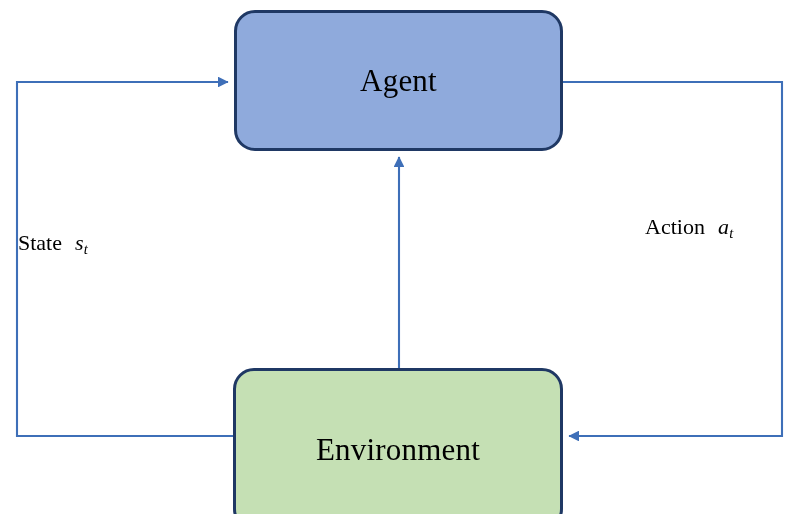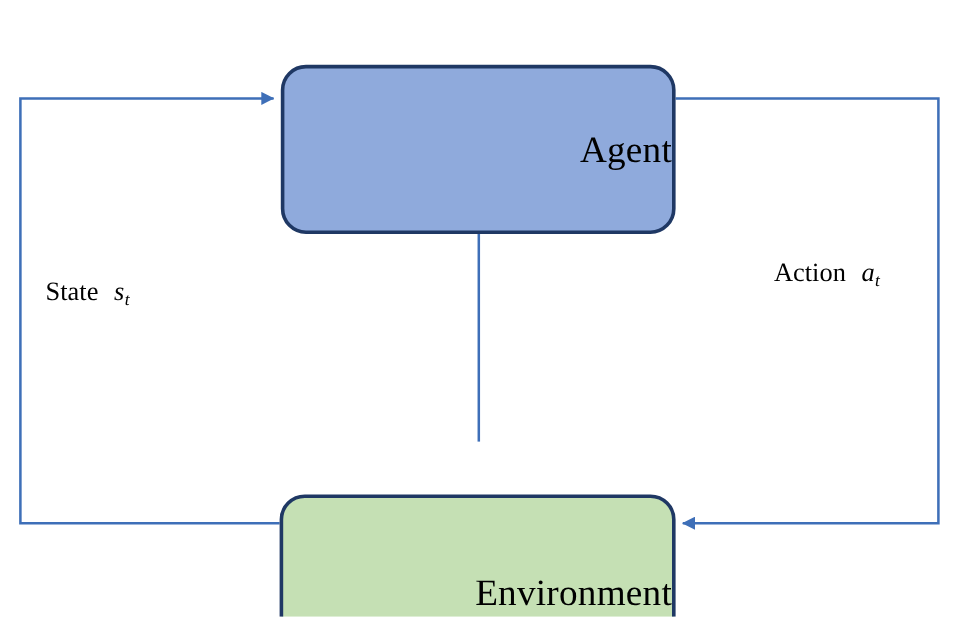--- a/index.html
+++ b/index.html
@@ -26,22 +26,21 @@
     height: 514px;
     pointer-events: none;
   }
   .node {
     position: absolute;
     box-sizing: border-box;
     border: 3px solid #1F3864;
     border-radius: 21px;
     display: flex;
     align-items: center;
-    justify-content: flex-end;
-    margin-top: 44px;
+    justify-content: center;
   }
   .node-label {
     font-family: "Liberation Serif", serif;
     font-size: 31px;
     line-height: 1;
     color: #000000;
     letter-spacing: 0.2px;
     white-space: nowrap;
   }
   #agent-node {
@@ -73,21 +72,21 @@
   .edge-label .sub {
     font-style: italic;
     font-size: 0.66em;
     vertical-align: -0.30em;
     margin-left: 0.3px;
   }
   .gap {
     display: inline-block;
     width: 13px;
   }
-  #label-state     { left: 38px;  top: 232px; }
+  #label-state     { left: 18px;  top: 232px; }
   #label-reward    { left: 303px; top: 232px; }
   #label-action    { left: 645px; top: 216px; }
 </style>
 </head>
 <body>
 
 <div id="canvas">
 
   <svg id="wiring" viewBox="0 0 798 514" width="798" height="514" xmlns="http://www.w3.org/2000/svg">
     <defs>

